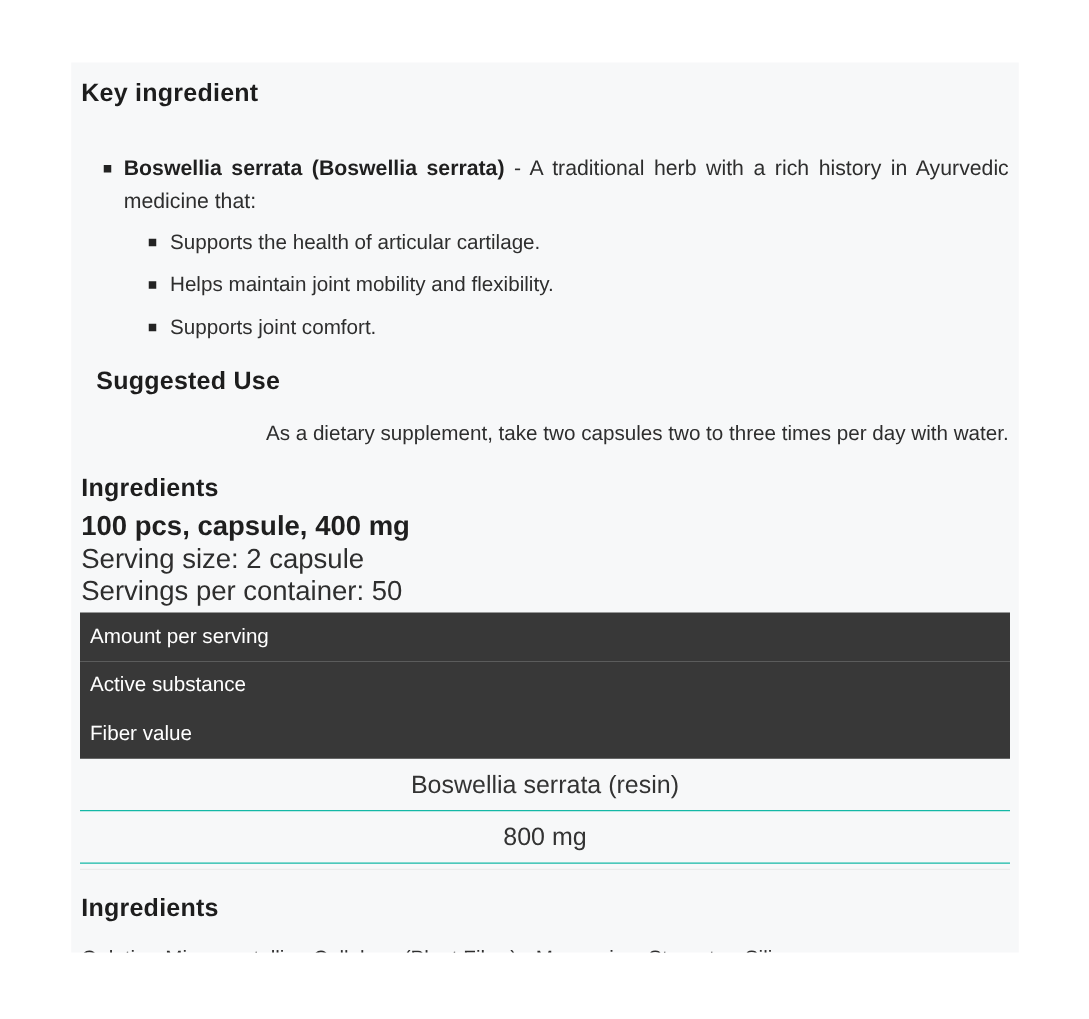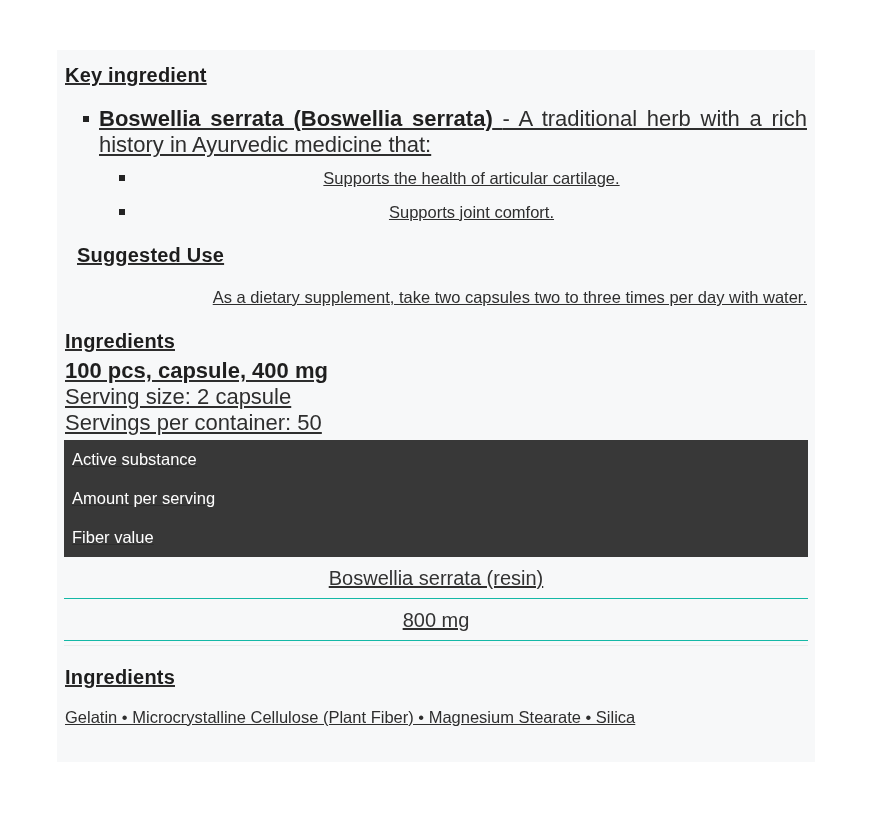--- a/index.html
+++ b/index.html
@@ -1,37 +1,37 @@
 <!DOCTYPE html>
 <html><head>
 <meta charset="utf-8">
 <style>
   * { margin:0; padding:0; box-sizing:border-box; }
   html,body { width:871px; height:815px; background:#ffffff;
               font-family:"Liberation Sans", sans-serif; color:#2e2e2e; }
   .panel {
     position:absolute; left:57px; top:50px; width:758px; height:712px;
-    background:#f7f8f9; padding:9px 8px 6px 8px; overflow:hidden;text-decoration:underline;
+    background:#f7f8f9; padding:9px 8px 6px 8px; overflow:hidden;
   }
   h2 {
     font-size:20px; line-height:26px; font-weight:700; color:#1d1d1d;
     letter-spacing:.2px;
   }
   .h-key { margin-top:3px; }
   .h-use { margin-top:19px;margin-left:12px; }
   .h-ing1 { margin-top:20px; }
   .h-ing2 { margin-top:18px; }
   .body-txt { font-size:16.5px; line-height:22px; color:#2e2e2e; }
   
   .li { position:relative; }
-  .l1 { margin-top:18px; padding-left:34px; font-size:22px; line-height:26px; }
+  .l1 { margin-top:34px; padding-left:34px; font-size:17px; line-height:26px; }
   .l1 .sq { top:10px; left:18px; }
   .lead { text-align:justify; }
   .lead strong { color:#1f1f1f; }
-  .sublist { margin-top:9px;text-align:center; }
+  .sublist { margin-top:9px; }
   .l2 { margin-left:34px; padding-left:37px; font-size:16.5px; line-height:22px; margin-bottom:12px; }
   .l2 .sq { top:8px; left:20px; }
   .sq { position:absolute; width:6px; height:6px; background:#232323; }
   .p-use { margin-top:18px;text-align:right; }
   .specs { margin-top:4px; font-size:22px; line-height:26px; }
   .specs .bold { font-weight:700; color:#1f1f1f; }
   
   .tbl { margin:4px -1px 0 -1px; }
   .th {
     background:#383838; color:#ffffff; font-size:16.5px; line-height:19px;
@@ -61,42 +61,43 @@
       </div>
     </div>
 
     <div class="sublist">
       <div class="li l2">
         <span class="sq"></span>
         <span class="body-txt">Supports the health of articular cartilage.</span>
       </div>
       <div class="li l2">
         <span class="sq"></span>
+        <span class="body-txt">Helps maintain joint mobility and flexibility.</span>
       </div>
       <div class="li l2">
         <span class="sq"></span>
         <span class="body-txt">Supports joint comfort.</span>
       </div>
     </div>
 
     <h2 class="h-use">Suggested Use</h2>
     <p class="body-txt p-use">As a dietary supplement, take two capsules two to three times per day with water.</p>
 
     <h2 class="h-ing1">Ingredients</h2>
 
     <div class="specs">
       <p class="bold">100 pcs, capsule, 400 mg</p>
       <p>Serving size: 2 capsule</p>
       <p>Servings per container: 50</p>
     </div>
 
     <div class="tbl">
       <div class="thead">
+        <div class="th">Amount per serving</div>
         <div class="th">Active substance</div>
-        <div class="th">Amount per serving</div>
         <div class="th">Fiber value</div>
       </div>
       <div class="tbody">
         <div class="td">Boswellia serrata (resin)</div>
         <div class="td">800 mg</div>
         <div class="td td-empty"></div>
       </div>
     </div>
 
     <h2 class="h-ing2">Ingredients</h2>

